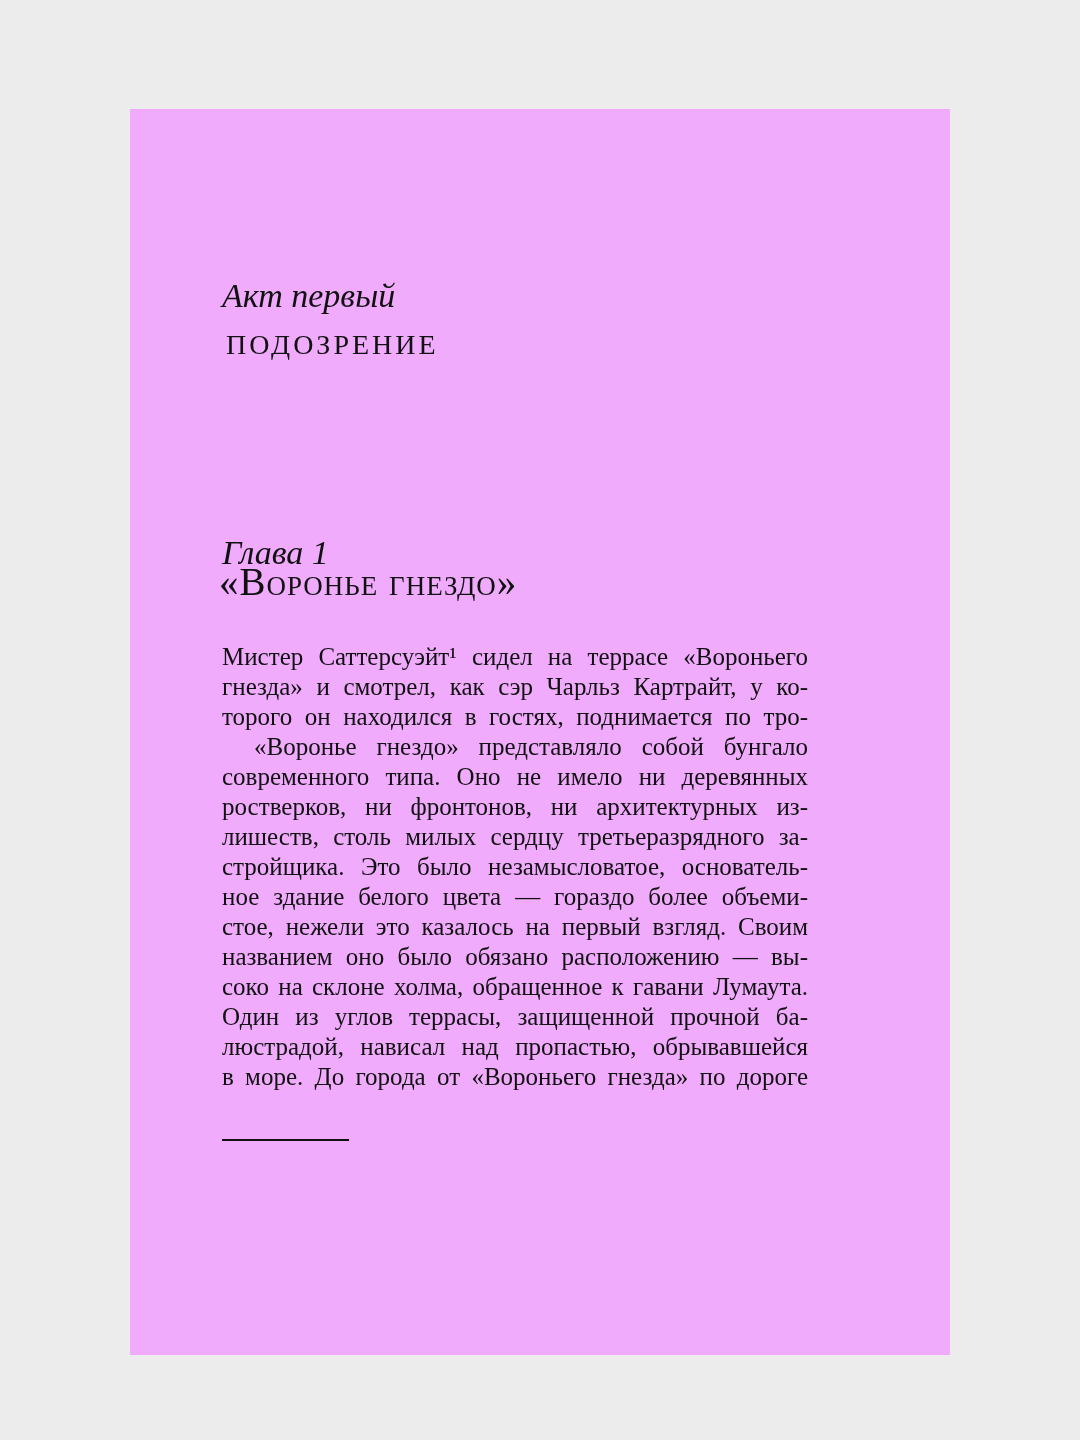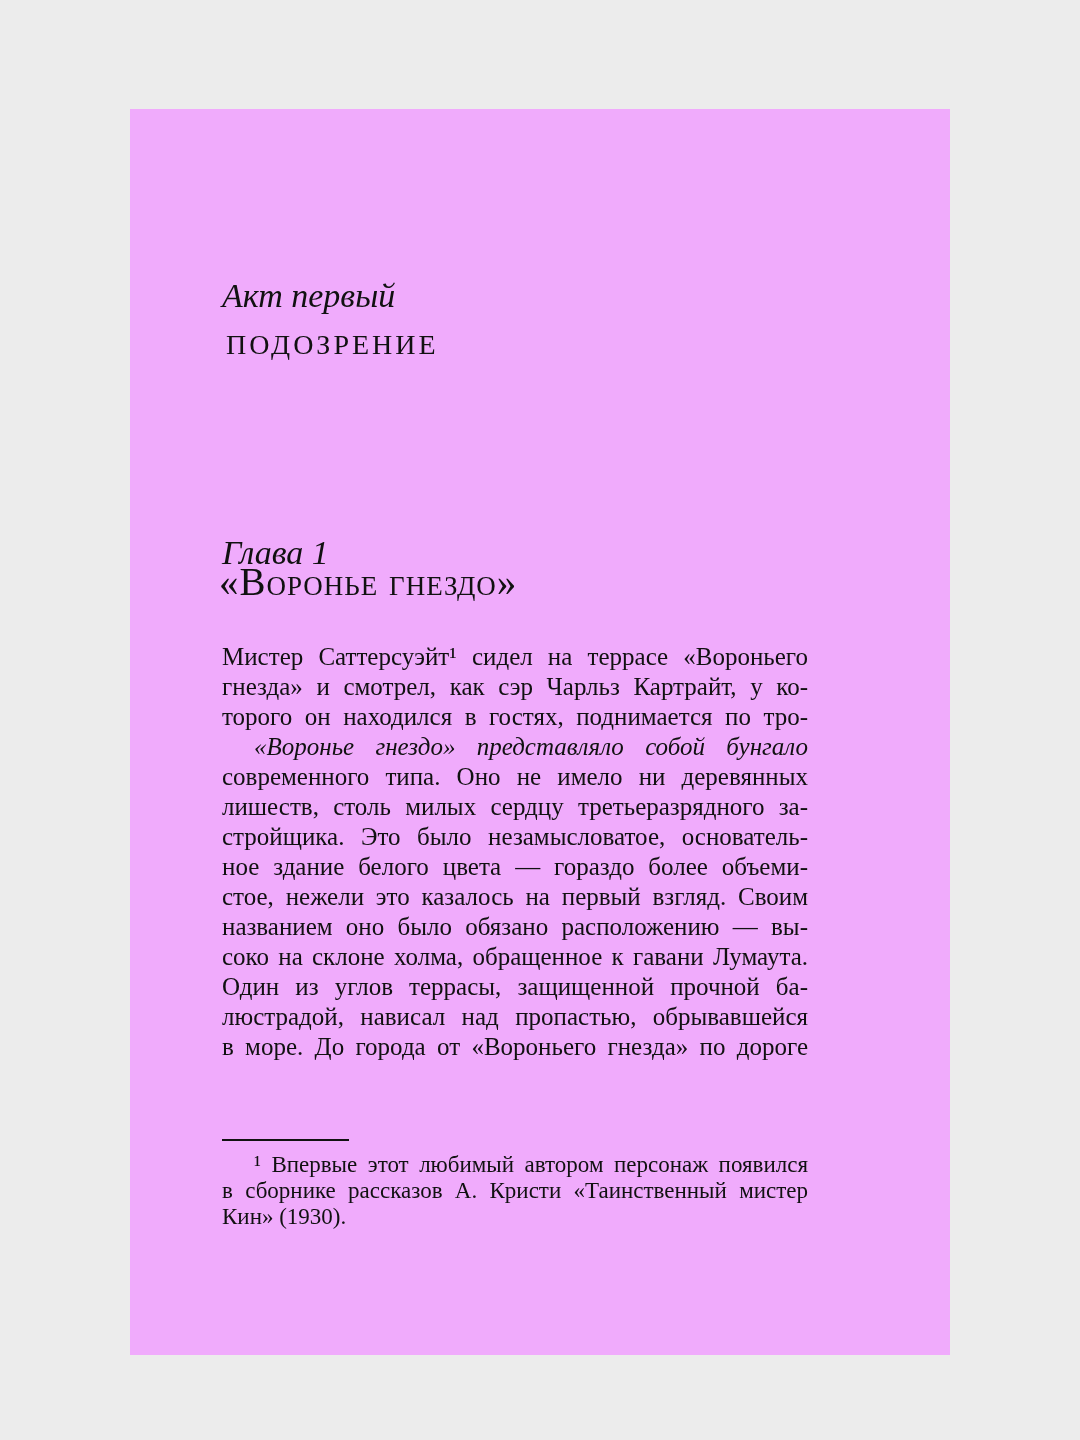--- a/index.html
+++ b/index.html
@@ -58,21 +58,20 @@
     font-size: 25px;
     text-align: justify;
     text-align-last: justify;
   }
   .bl.end {
     text-align: left;
     text-align-last: left;
   }
   .bl.indent {
     text-indent: 32px;
-    font-style: italic;
   }
   .footnote-rule {
     left: 92px;
     top: 1030px;
     width: 127px;
     height: 2px;
     background: #111111;
   }
   .footnote-block {
     left: 92px;
@@ -106,32 +105,28 @@
   <div class="abs kicker" style="top:423px">Глава 1</div>
 
   <div class="abs chapter-title">«Воронье гнездо»</div>
 
   <div class="abs body-block">
     <div class="bl">Мистер Саттерсуэйт¹ сидел на террасе «Вороньего</div>
     <div class="bl">гнезда» и смотрел, как сэр Чарльз Картрайт, у ко-</div>
     <div class="bl">торого он находился в гостях, поднимается по тро-</div>
     <div class="bl indent">«Воронье гнездо» представляло собой бунгало</div>
     <div class="bl">современного типа. Оно не имело ни деревянных</div>
+    <div class="bl">ростверков, ни фронтонов, ни архитектурных из-</div>
     <div class="bl">лишеств, столь милых сердцу третьеразрядного за-</div>
     <div class="bl">стройщика. Это было незамысловатое, основатель-</div>
     <div class="bl">ное здание белого цвета — гораздо более объеми-</div>
     <div class="bl">стое, нежели это казалось на первый взгляд. Своим</div>
     <div class="bl">названием оно было обязано расположению — вы-</div>
     <div class="bl">соко на склоне холма, обращенное к гавани Лумаута.</div>
     <div class="bl">Один из углов террасы, защищенной прочной ба-</div>
     <div class="bl">люстрадой, нависал над пропастью, обрывавшейся</div>
     <div class="bl">в море. До города от «Вороньего гнезда» по дороге</div>
   </div>
 
   <div class="abs footnote-rule"></div>
 
-  <div class="abs footnote-block">
-    <div class="fl indent">¹ Впервые этот любимый автором персонаж появился</div>
-    <div class="fl">в сборнике рассказов А. Кристи «Таинственный мистер</div>
-    <div class="fl end">Кин» (1930).</div>
-  </div>
 
 </div>
 
 </body></html>

